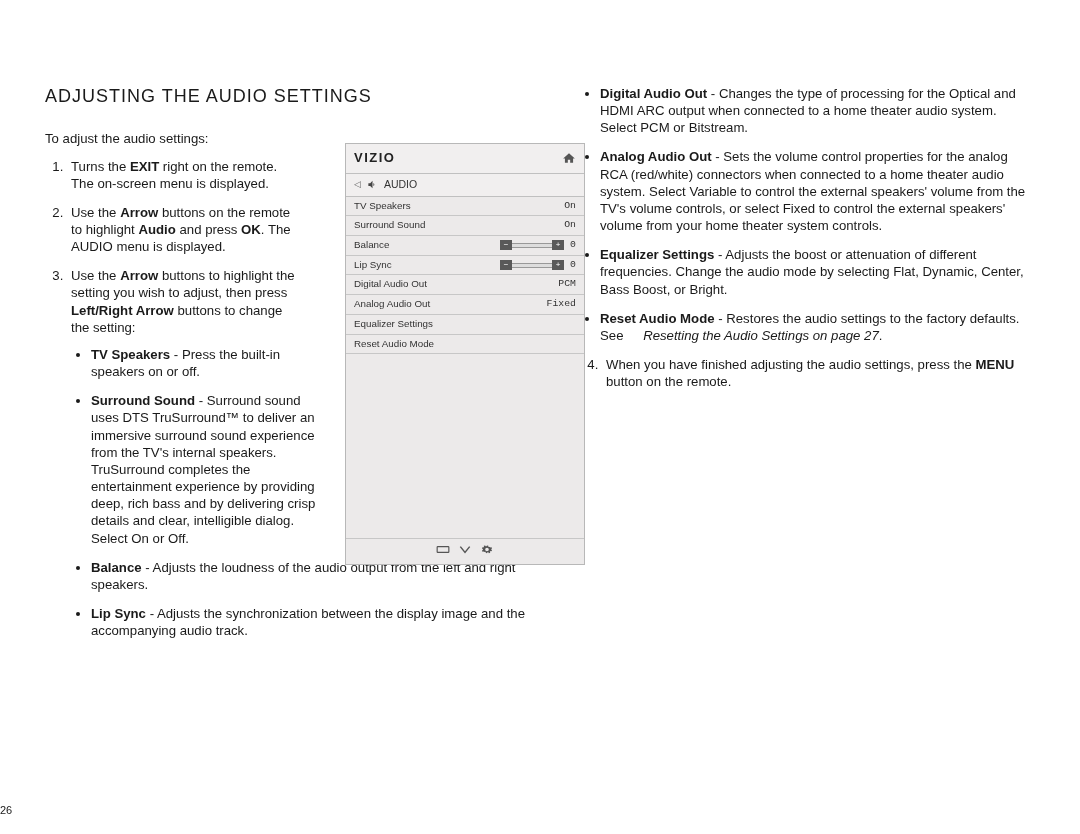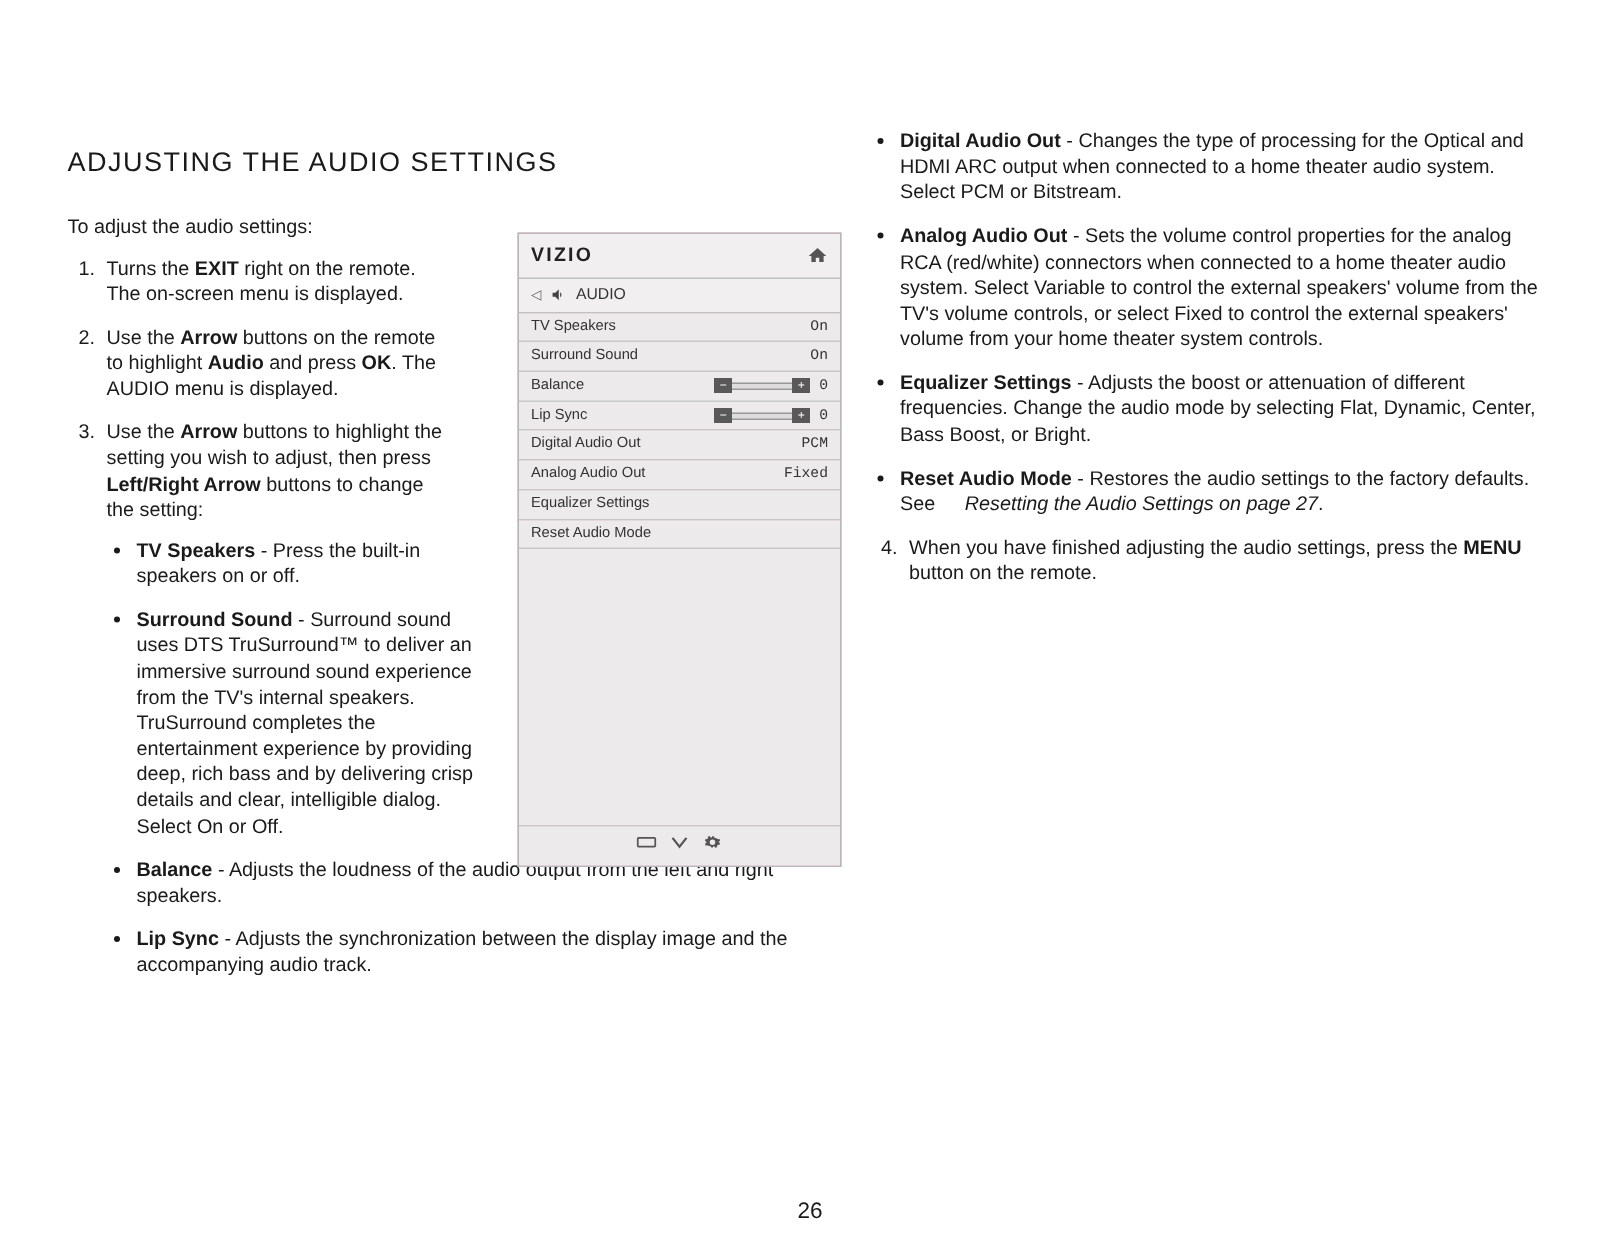--- a/index.html
+++ b/index.html
@@ -16,46 +16,45 @@
     display: flex;
     gap: 30px;
   }
   h1 {
     font-weight: 300;
     letter-spacing: 1px;
     font-size: 18px;
     margin-bottom: 22px;
   }
   .col { font-size: 13.2px; line-height: 1.3; font-weight: 300; }
-  .col-left { width: 505px; position: relative; margin-top: 12px; }
+  .col-left { width: 505px; position: relative; }
   .col-right { flex: 1; }
   .intro { margin-bottom: 10px; }
   ol.steps { list-style: decimal; padding-left: 22px; }
   ol.steps > li { margin-bottom: 12px; padding-left: 4px; }
   .steps .step-text { display: block; }
   .narrow { max-width: 230px; }
   ul.bullets { list-style: disc; padding-left: 20px; margin-top: 10px; }
   ul.bullets > li { margin-bottom: 12px; }
   strong { font-weight: 600; }
   em { font-style: italic; margin-left: 16px; }
   .page-number {
     position: absolute;
     bottom: 18px;
     left: 0; right: 0;
-    text-align: center;
-    font-size: 15px;
+    font-size: 11px;
   }
 
   
   .vizio-menu {
     position: absolute;
     top: 58px;
     left: 300px;
-    width: 216px;
-    background: #f9a8d4;
+    width: 240px;
+    background: #fde047;
     border: 1px solid #b8b8b8;
     font-size: 10.5px;
     font-family: Arial, sans-serif;
     color: #333;
     font-weight: 400;
   }
   .vizio-header {
     display: flex;
     align-items: center;
     justify-content: space-between;

